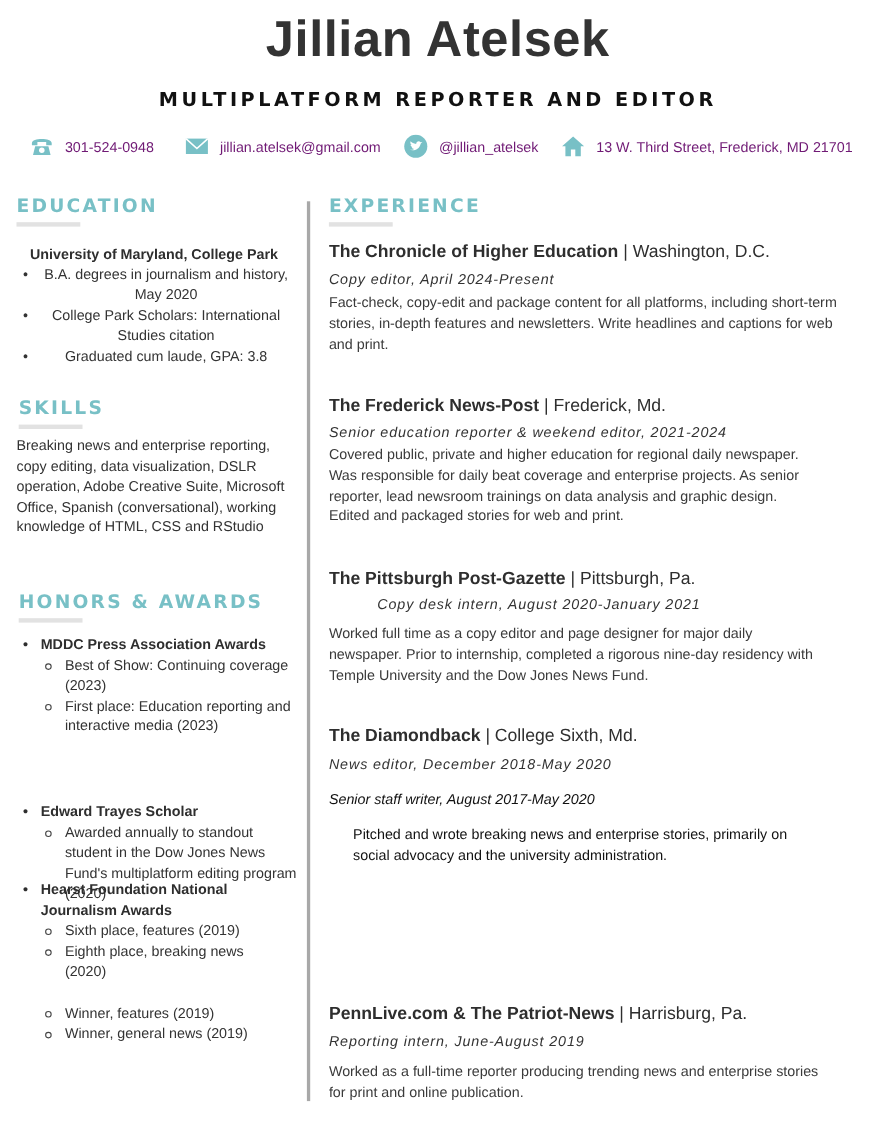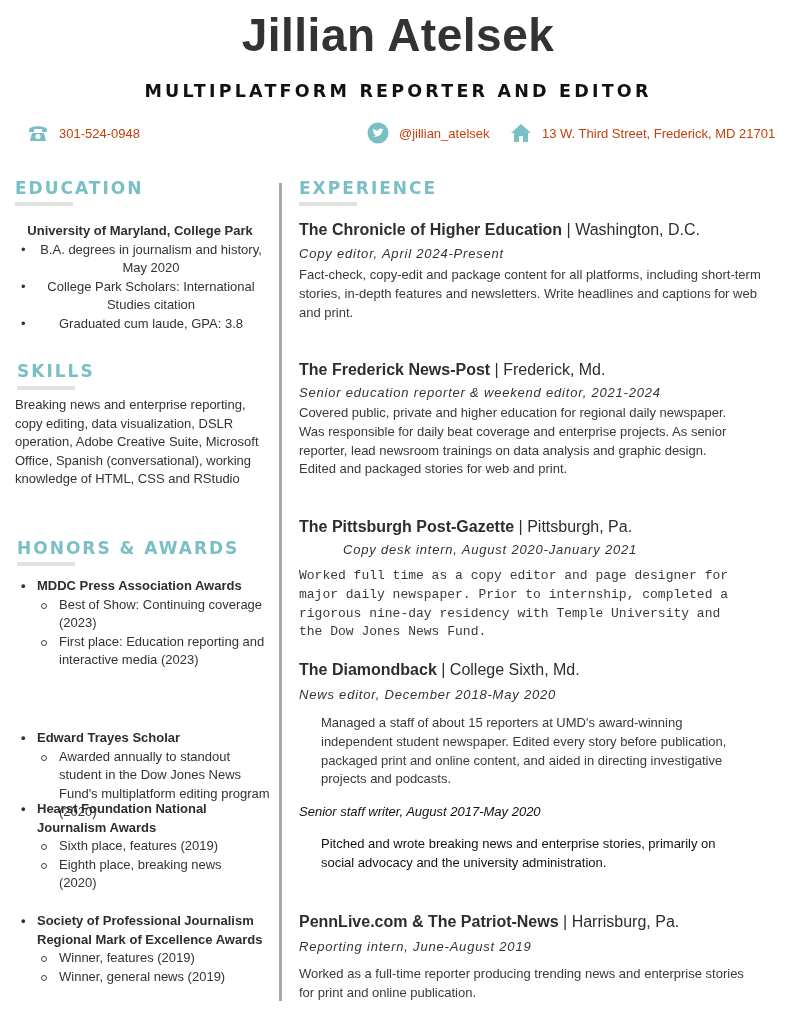--- a/index.html
+++ b/index.html
@@ -5,21 +5,21 @@
   * { box-sizing: border-box; margin: 0; padding: 0; }
   html, body { width: 796px; height: 1023px; background: #ffffff; overflow: hidden; }
   body { position: relative; font-family: "Liberation Sans", sans-serif; color: #3a3a3a; }
 
   .name { position: absolute; top: 8px; left: 0; width: 796px; text-align: center;
     font-family: "Liberation Sans", sans-serif; font-weight: bold; font-size: 46px; color: #333333; letter-spacing: 0.5px; }
   .tagline { position: absolute; top: 81px; left: 0; width: 796px; text-align: center;
     font-family: "DejaVu Sans", sans-serif; font-weight: bold; font-size: 17.5px; letter-spacing: 3.2px; color: #111111; }
 
   .contacts { position: absolute; top: 122px; left: 0; width: 796px; height: 24px; }
-  .contact { position: absolute; top: 0; display: flex; align-items: center; font-size: 13px; color: #c2410c; }
+  .contact { position: absolute; top: 0; display: flex; align-items: center; font-size: 13px; color: #701a75; }
   .contact .ic { width: 22px; height: 22px; margin-right: 10px; display: inline-block; }
   .c-phone { left: 27px; }
   .c-email { left: 168px; }
   .c-twitter { left: 367px; }
   .c-address { left: 510px; }
 
   .divider { position: absolute; left: 279px; top: 183px; width: 3px; height: 818px; background: #a8a8a8; }
 
   .sec-title { position: absolute; font-family: "DejaVu Sans", sans-serif; font-weight: bold;
     font-size: 17px; letter-spacing: 2px; color: #78c0c6; }
@@ -56,20 +56,29 @@
 <div class="contacts">
   <div class="contact c-phone">
     <span class="ic">
       <svg width="22" height="22" viewBox="0 0 22 22">
           <path d="M2 8 C2 3 20 3 20 8 L20 10 L15 10 L15 7 L7 7 L7 10 L2 10 Z" fill="#78c0c6"></path>
           <path d="M5 11 L17 11 L19 19 L3 19 Z" fill="#78c0c6"></path>
           <circle cx="11" cy="14.5" r="2.5" fill="#fff"></circle>
         </svg>
     </span>
     <span>301-524-0948</span>
+  </div>
+  <div class="contact c-email">
+    <span class="ic">
+      <svg width="22" height="22" viewBox="0 0 22 22">
+          <rect x="1" y="4" width="20" height="14" fill="#78c0c6"></rect>
+          <path d="M1 4 L11 13 L21 4" fill="none" stroke="#fff" stroke-width="1.5"></path>
+        </svg>
+    </span>
+    <span>jillian.atelsek@gmail.com</span>
   </div>
   <div class="contact c-twitter">
     <span class="ic">
       <svg width="22" height="22" viewBox="0 0 22 22">
           <circle cx="11" cy="11" r="10.5" fill="#78c0c6"></circle>
           <path d="M5 14 C8 15.5 14 15 15.5 8.5 L17 7 L15.3 7.3 C14 5.8 11.5 6.5 11.3 8.8 C9 8.7 7.5 7.8 6.2 6.5 C5.7 8 6.3 9.2 7.2 9.8 L6.2 9.6 C6.3 10.8 7.2 11.6 8.2 11.8 L7.2 11.9 C7.6 12.9 8.6 13.4 9.5 13.4 C8.2 14.2 6.7 14.3 5 14 Z" fill="#fff"></path>
         </svg>
     </span>
     <span>@jillian_atelsek</span>
   </div>
@@ -117,21 +126,20 @@
   </ul>
 </div>
 <div class="award" style="top:800px; width:235px;">
   <div class="hd">Hearst Foundation National Journalism Awards</div>
   <ul>
     <li>Sixth place, features (2019)</li>
     <li>Eighth place, breaking news (2020)</li>
   </ul>
 </div>
 <div class="award" style="top:912px; width:262px;">
-  <div class="hd">Society of Professional Journalism Regional Mark of Excellence Awards</div>
   <ul>
     <li>Winner, features (2019)</li>
     <li>Winner, general news (2019)</li>
   </ul>
 </div>
 
 <div class="sec-title" style="left:299px; top:178px;">EXPERIENCE</div>
 <div class="sec-bar" style="left:299px; top:202px;"></div>
 
 <div class="job" style="top:220px;">
@@ -142,27 +150,26 @@
 
 <div class="job" style="top:360px;">
   <div class="org"><b>The Frederick News-Post</b><span> | Frederick, Md.</span></div>
   <div class="role" style="margin-top:4px;">Senior education reporter &amp; weekend editor, 2021-2024</div>
   <div class="desc" style="margin-top:2px; width:440px;">Covered public, private and higher education for regional daily newspaper. Was responsible for daily beat coverage and enterprise projects. As senior reporter, lead newsroom trainings on data analysis and graphic design. Edited and packaged stories for web and print.</div>
 </div>
 
 <div class="job" style="top:517px;">
   <div class="org"><b>The Pittsburgh Post-Gazette</b><span> | Pittsburgh, Pa.</span></div>
   <div class="role" style="margin-top:4px;margin-left:44px;">Copy desk intern, August 2020-January 2021</div>
-  <div class="desc" style="margin-top:8px; width:445px;font-family:Liberation Mono, monospace;">Worked full time as a copy editor and page designer for major daily newspaper. Prior to internship, completed a rigorous nine-day residency with Temple University and the Dow Jones News Fund.</div>
+  <div class="desc" style="margin-top:8px; width:445px;">Worked full time as a copy editor and page designer for major daily newspaper. Prior to internship, completed a rigorous nine-day residency with Temple University and the Dow Jones News Fund.</div>
 </div>
 
 <div class="job" style="top:660px;">
   <div class="org"><b>The Diamondback</b><span> | College Sixth, Md.</span></div>
   <div class="role" style="margin-top:6px;">News editor, December 2018-May 2020</div>
-  <div class="desc indent" style="margin-top:10px; width:430px;">Managed a staff of about 15 reporters at UMD's award-winning independent student newspaper. Edited every story before publication, packaged print and online content, and aided in directing investigative projects and podcasts.</div>
   <div class="plainrole" style="margin-top:14px;">Senior staff writer, August 2017-May 2020</div>
   <div class="desc indent darkdesc" style="margin-top:14px; width:440px;">Pitched and wrote breaking news and enterprise stories, primarily on social advocacy and the university administration.</div>
 </div>
 
 <div class="job" style="top:912px;">
   <div class="org"><b>PennLive.com &amp; The Patriot-News</b><span> | Harrisburg, Pa.</span></div>
   <div class="role" style="margin-top:6px;">Reporting intern, June-August 2019</div>
   <div class="desc" style="margin-top:9px; width:445px;">Worked as a full-time reporter producing trending news and enterprise stories for print and online publication.</div>
 </div>
 

